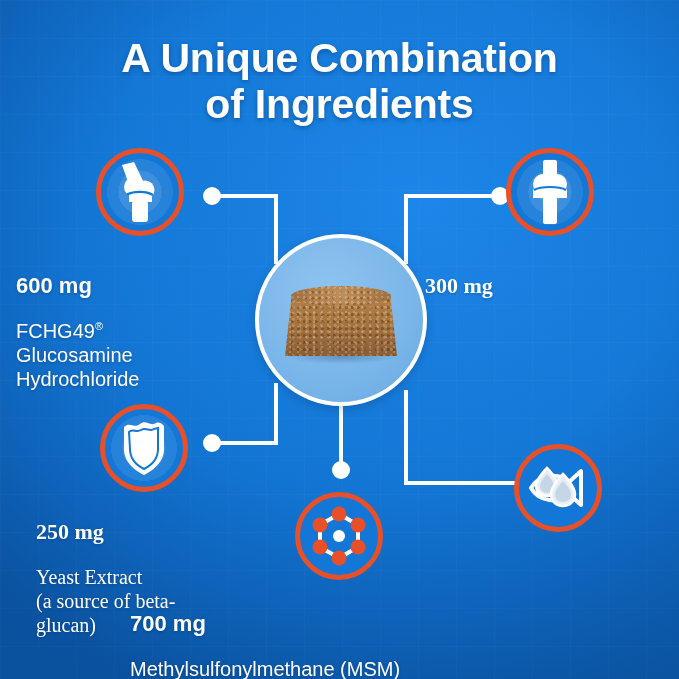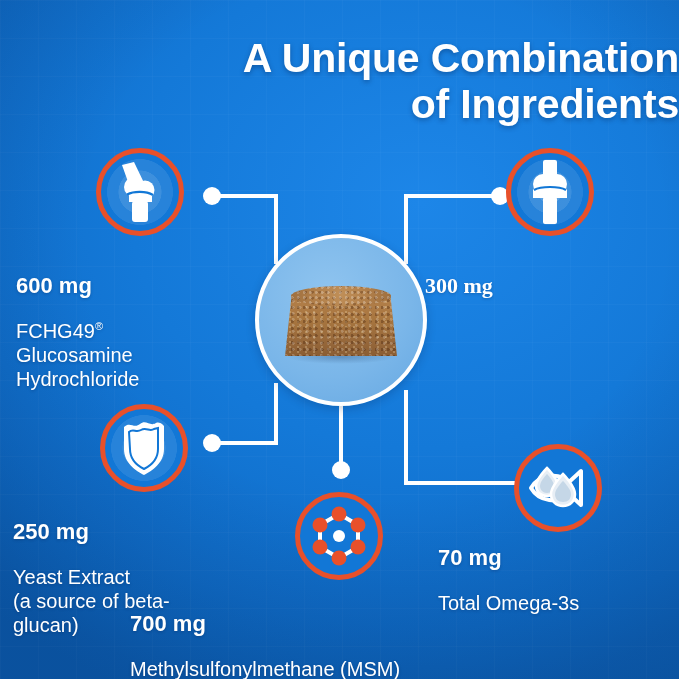--- a/index.html
+++ b/index.html
@@ -26,21 +26,21 @@
   }
   #vignette{
     position:absolute; inset:0;
     background:radial-gradient(ellipse 78% 70% at 55% 35%, rgba(0,0,0,0) 55%, rgba(0,20,60,.18) 100%);
     pointer-events:none;
   }
 
   
   #title{
     position:absolute; top:36px; left:0; right:0;
-    text-align:right;
+    text-align:center;
     color:#ffffff;
     font-size:41px;
     font-weight:bold;
     line-height:1.12;
     letter-spacing:-.2px;
     text-shadow:0 2px 5px rgba(0,32,80,.38);
     white-space:pre-line;
   }
 
   
@@ -125,21 +125,21 @@
   .amount{ font-size:22px; font-weight:bold; display:block; }
   .name  { font-size:20px; font-weight:normal; display:block; }
   .name sup{ font-size:11px; vertical-align:super; }
 
   
   #node-glucosamine  { left:96px;  top:148px; }
   #lbl-glucosamine   { left:16px;  top:254px; width:260px; }
   #node-chondroitin  { left:506px; top:148px; }
   #lbl-chondroitin   { left:425px; top:254px; width:248px;font-family:Liberation Serif, serif; }
   #node-yeast        { left:100px; top:404px; }
-  #lbl-yeast         { left:13px;  top:500px; width:252px; }
+  #lbl-yeast         { left:36px;  top:500px; width:252px;font-family:Liberation Serif, serif; }
   #node-msm          { left:295px; top:492px; }
   #lbl-msm           { left:130px; top:592px; width:420px; }
   #node-omega        { left:514px; top:444px; }
   #lbl-omega         { left:438px; top:526px; width:232px; }
 </style>
 </head>
 <body>
 
 <div id="stage">
   <div id="texture"></div>
@@ -269,18 +269,14 @@
         <circle cx="16" cy="23" r="2.6" fill="#ffffff"></circle>
 
         <path d="M22 6 C22 6 33 17 33 24 C33 30 28 34 22 34 C16 34 11 30 11 24 C11 17 22 6 22 6 Z" fill="#e7eef5" stroke="#ffffff" stroke-width="2.5"></path>
         <path d="M22 12 C22 12 29 19 29 24 C29 28 26 31 22 31 C18 31 15 28 15 24 C15 19 22 12 22 12 Z" fill="#b9cfe2" opacity=".75"></path>
 
         <path d="M38 12 C38 12 50 24 50 32 C50 39 45 44 38 44 C31 44 26 39 26 32 C26 24 38 12 38 12 Z" fill="#e7eef5" stroke="#ffffff" stroke-width="2.5"></path>
         <path d="M38 19 C38 19 46 27 46 32 C46 37 43 40 38 40 C33 40 30 37 30 32 C30 27 38 19 38 19 Z" fill="#b9cfe2" opacity=".75"></path>
       </svg>
     </div>
   </div>
-  <div class="label" id="lbl-omega">
-    <span class="amount">70 mg</span>
-    <span class="name">Total Omega-3s</span>
-  </div>
 
 </div>
 
 </body></html>

